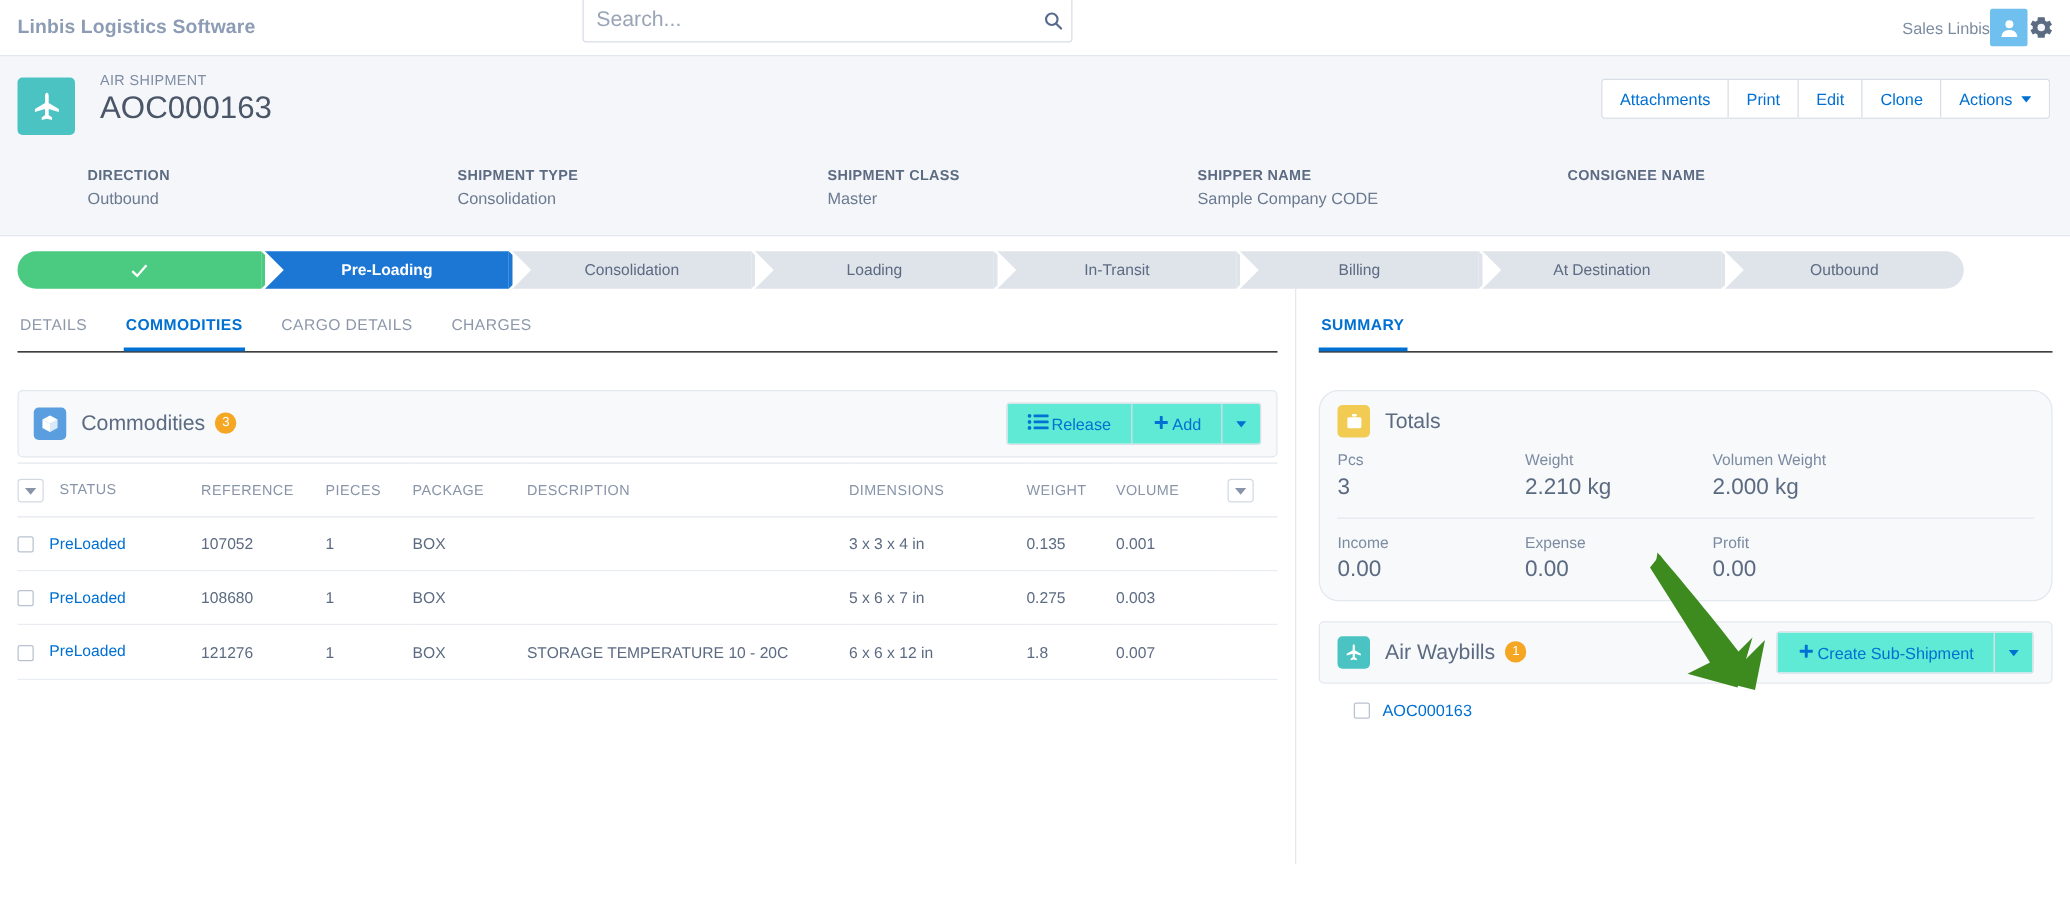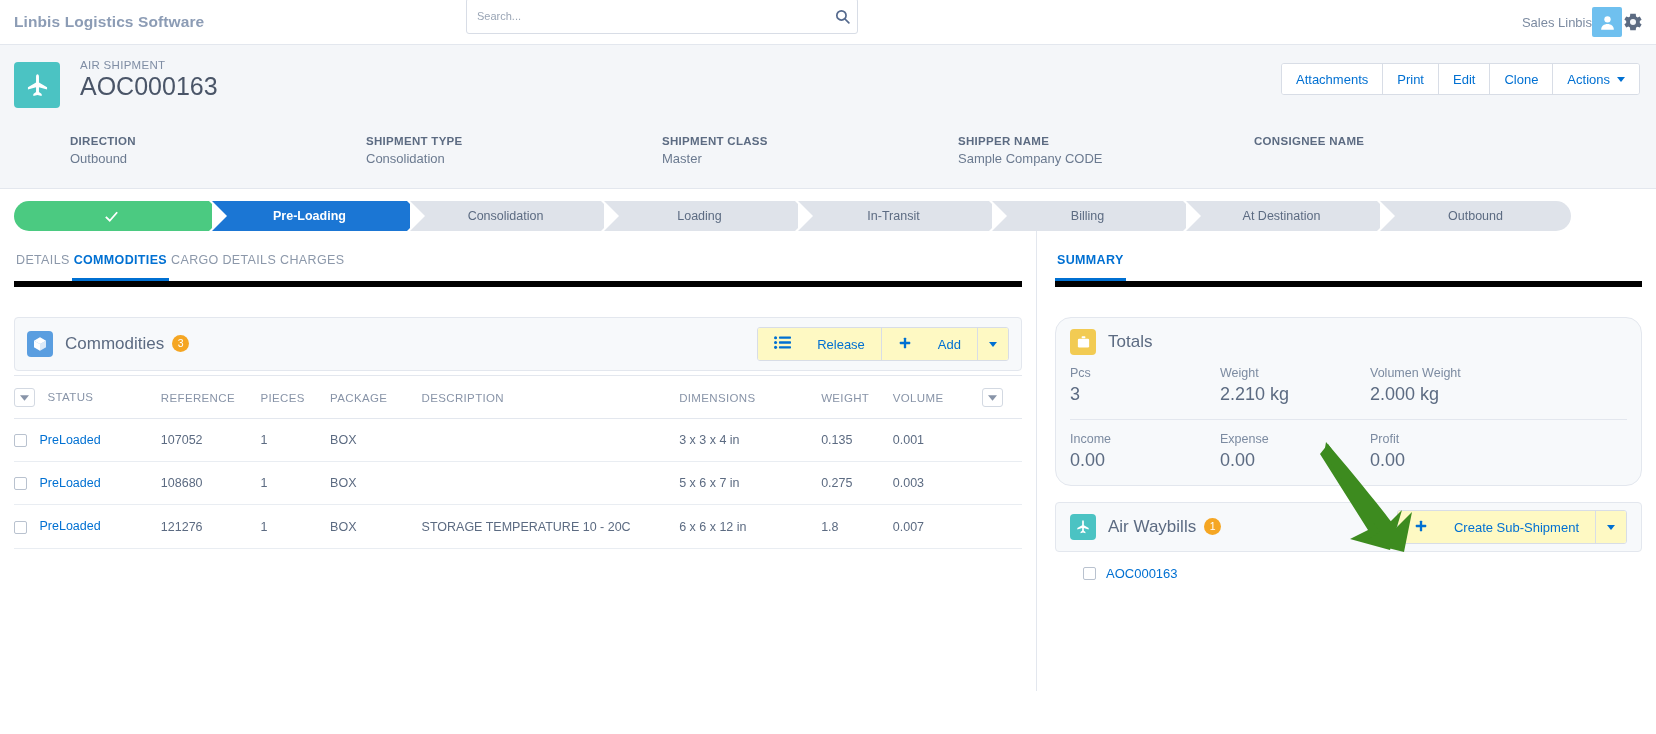--- a/index.html
+++ b/index.html
@@ -33,21 +33,21 @@
     border: 1px solid #d8dde6;
     border-radius: 3px;
     background: #fff;
     display: flex;
     align-items: center;
   }
   .search-input {
     border: 0; outline: 0;
     flex: 1;
     font-family: "Liberation Sans", sans-serif;
-    font-size: 11px;
+    font-size: 17px;
     color: #54698d;
     padding: 0 10px;
     background: transparent;
   }
   .search-input::placeholder { color: #9aa5b5; }
   .search-icon {
     width: 30px; display: flex; align-items: center; justify-content: center;
     color: #54698d; cursor: pointer;
   }
   .topright {
@@ -139,21 +139,21 @@
   .stage.current { background: #1b76d4; color: #fff; font-weight: bold; }
   .stage.current:after { border-left-color: #1b76d4; }
   .stage.last { border-radius: 0 15px 15px 0; margin-right: 0; }
   .stage.last:after { display: none; }
 
   
   .body { display: flex; height: 460px; }
   .left-col { width: 1036px; padding: 0 14px; }
   .right-col { flex: 1; border-left: 1px solid #e3e7ee; padding: 0 14px 0 18px; }
 
-  .tabs { display: flex; border-bottom: 6px solid #000000; padding-top: 14px; }
+  .tabs { display: flex; gap: 27px; border-bottom: 1px solid #000000; padding-top: 14px; }
   .tab {
     font-size: 12.5px; letter-spacing: .35px; color: #8c98aa;
     padding: 8px 2px 11px 2px; cursor: pointer; text-transform: uppercase;
   }
   .tab.active { color: #0070d2; border-bottom: 3px solid #0070d2; font-weight: bold; }
 
   
   .card {
     margin-top: 30px;
     border: 1px solid #e3e7ee; border-radius: 4px;
@@ -171,24 +171,24 @@
     display: inline-flex; align-items: center; justify-content: center;
     min-width: 17px; height: 17px; padding: 0 5px; border-radius: 9px;
     background: #f5a623; color: #fff; font-size: 10.5px; margin-left: 8px;
     position: relative; top: -1px;
   }
   .btn-group {
     margin-left: auto; display: flex; border: 1px solid #d8dde6;
     border-radius: 3px; overflow: hidden; background: #fff;
   }
   .btn-group button {
-    background: #fef9c3; border: 0; border-left: 1px solid #d8dde6;
+    background: #5eead4; border: 0; border-left: 1px solid #d8dde6;
     color: #0070d2; font-size: 13px; height: 32px; padding: 0 16px;
     font-family: "Liberation Sans", sans-serif;
-    cursor: pointer; display: flex; align-items: center; gap: 26px;
+    cursor: pointer; display: flex; align-items: center; gap: 2px;
   }
   .btn-group button:first-child { border-left: 0; }
   .btn-caret { padding: 0 11px !important; }
 
   
   table.grid { width: 100%; border-collapse: collapse; margin-top: 4px; }
   table.grid th {
     text-align: left; font-size: 11.5px; font-weight: normal;
     color: #8894a8; letter-spacing: .35px; text-transform: uppercase;
     padding: 12px 0 11px 0; border-bottom: 1px solid #e3e7ee;

